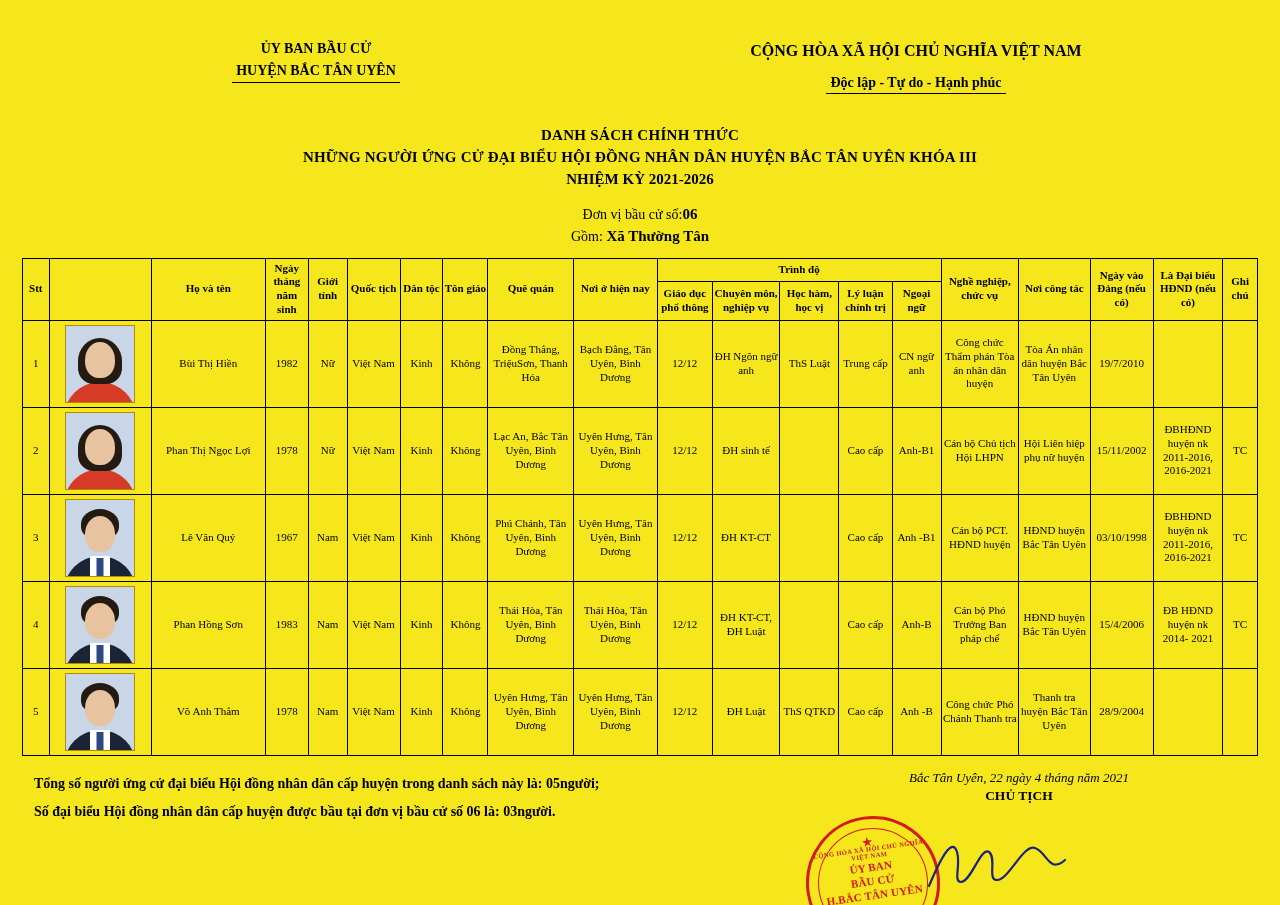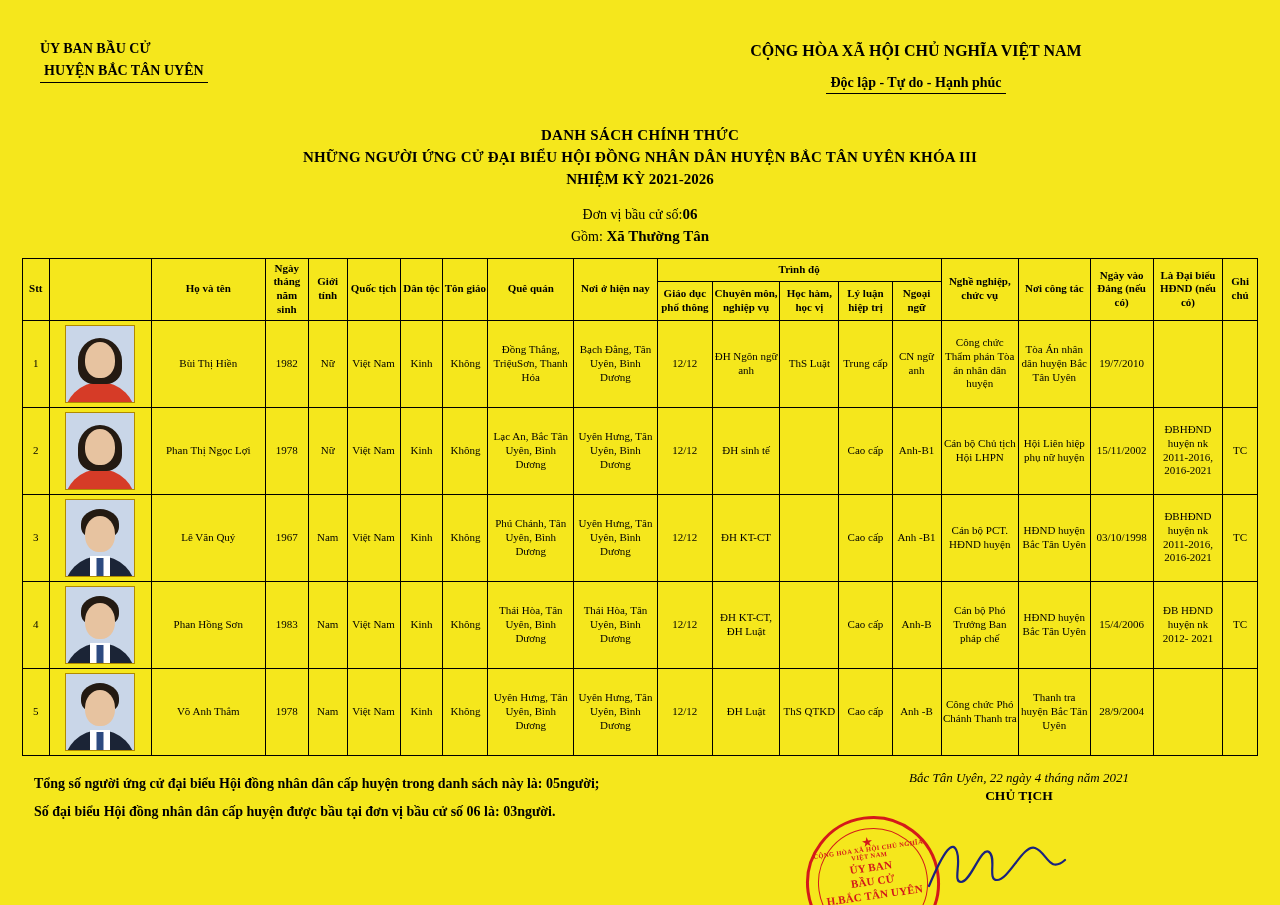--- a/index.html
+++ b/index.html
@@ -22,21 +22,21 @@
     padding: 0;
   }
 
   
   .header {
     display: flex;
     padding: 40px 40px 0 40px;
   }
   .header-left {
     width: 46%;
-    text-align: left;
+    text-align: center;
     line-height: 1.35;
   }
   .header-right {
     width: 54%;
     text-align: center;
     line-height: 1.35;
   }
   .org-line1 {
     font-size: 14px;
     font-weight: bold;
@@ -373,21 +373,21 @@
           <th rowspan="2">Nghề nghiệp, chức vụ</th>
           <th rowspan="2">Nơi công tác</th>
           <th rowspan="2">Ngày vào Đảng (nếu có)</th>
           <th rowspan="2">Là Đại biểu HĐND (nếu có)</th>
           <th rowspan="2">Ghi chú</th>
         </tr>
         <tr>
           <th>Giáo dục phổ thông</th>
           <th>Chuyên môn, nghiệp vụ</th>
           <th>Học hàm, học vị</th>
-          <th>Lý luận hiệp trị</th>
+          <th>Lý luận chính trị</th>
           <th>Ngoại ngữ</th>
         </tr>
       </thead>
       <tbody>
 
         <tr>
           <td>1</td>
           <td class="photo-cell">
             <div class="portrait female">
               <div class="bg"></div>
@@ -499,21 +499,21 @@
           <td>Thái Hòa, Tân Uyên, Bình Dương</td>
           <td>Thái Hòa, Tân Uyên, Bình Dương</td>
           <td>12/12</td>
           <td>ĐH KT-CT, ĐH Luật</td>
           <td></td>
           <td>Cao cấp</td>
           <td>Anh-B</td>
           <td>Cán bộ Phó Trưởng Ban pháp chế</td>
           <td>HĐND huyện Bắc Tân Uyên</td>
           <td>15/4/2006</td>
-          <td>ĐB HĐND huyện nk 2012- 2021</td>
+          <td>ĐB HĐND huyện nk 2014- 2021</td>
           <td>TC</td>
         </tr>
 
         <tr>
           <td>5</td>
           <td class="photo-cell">
             <div class="portrait male">
               <div class="bg"></div>
                 <div class="shoulders"></div>
               <div class="shirt"></div>

